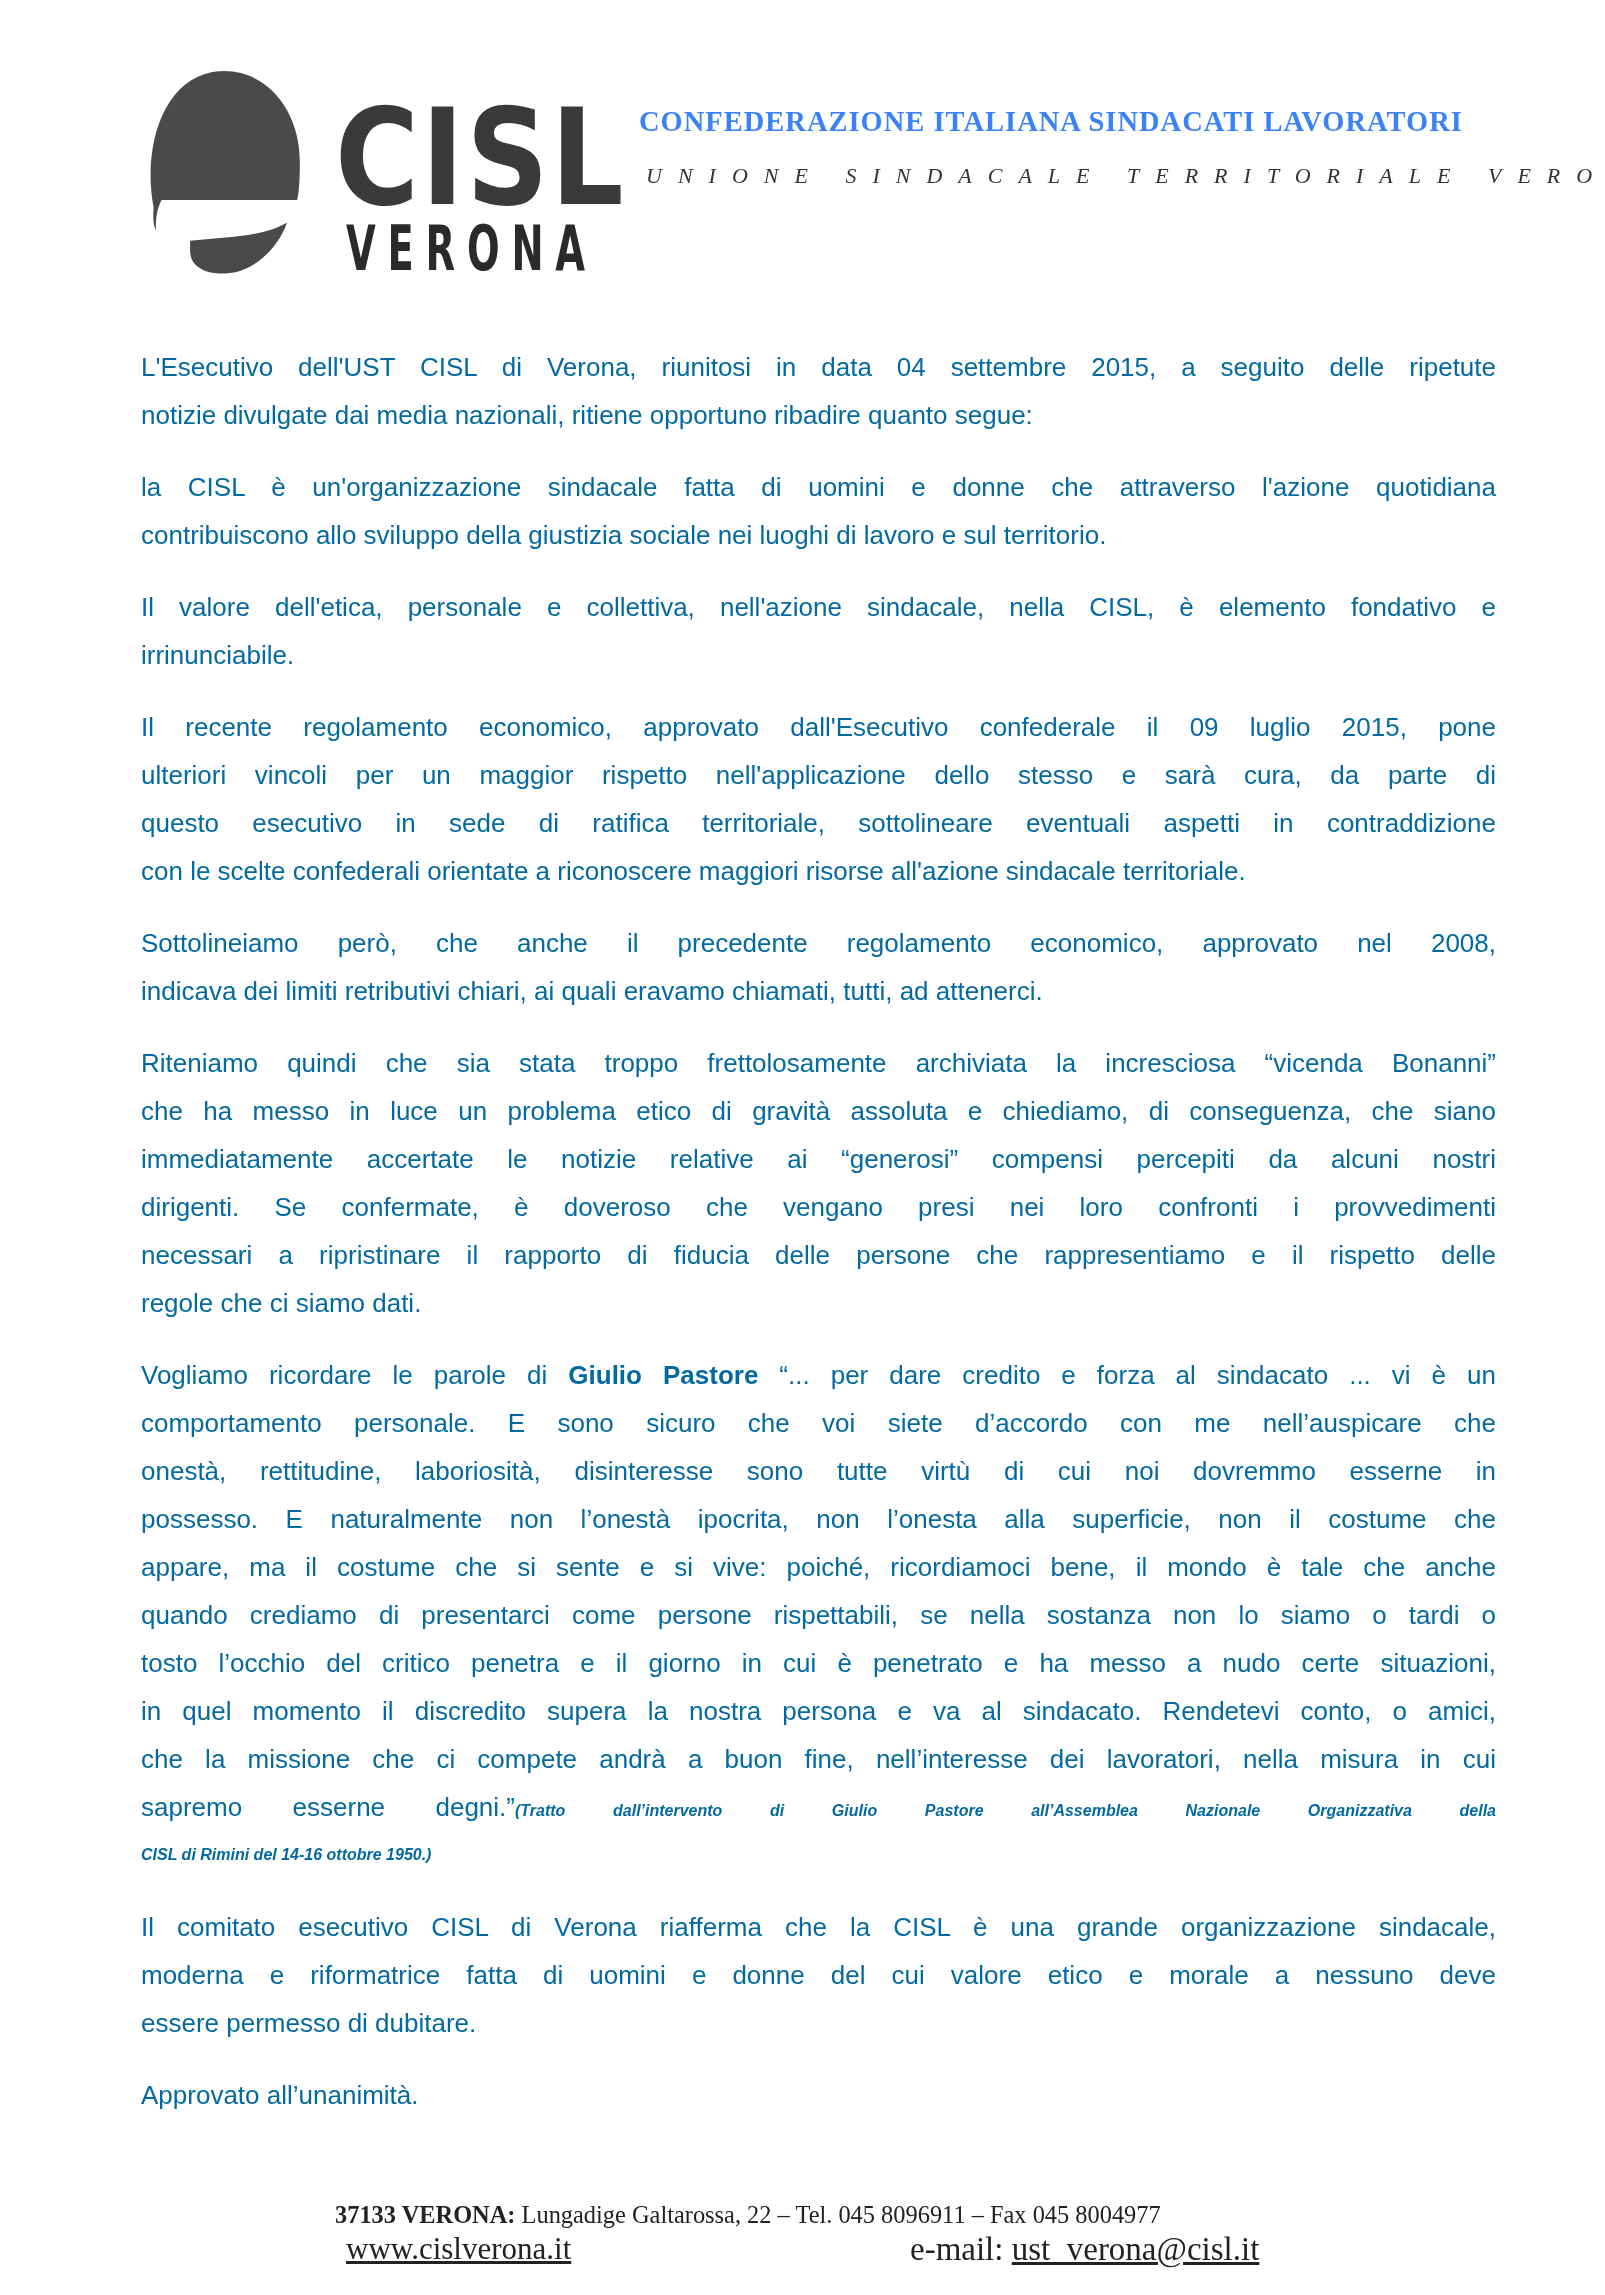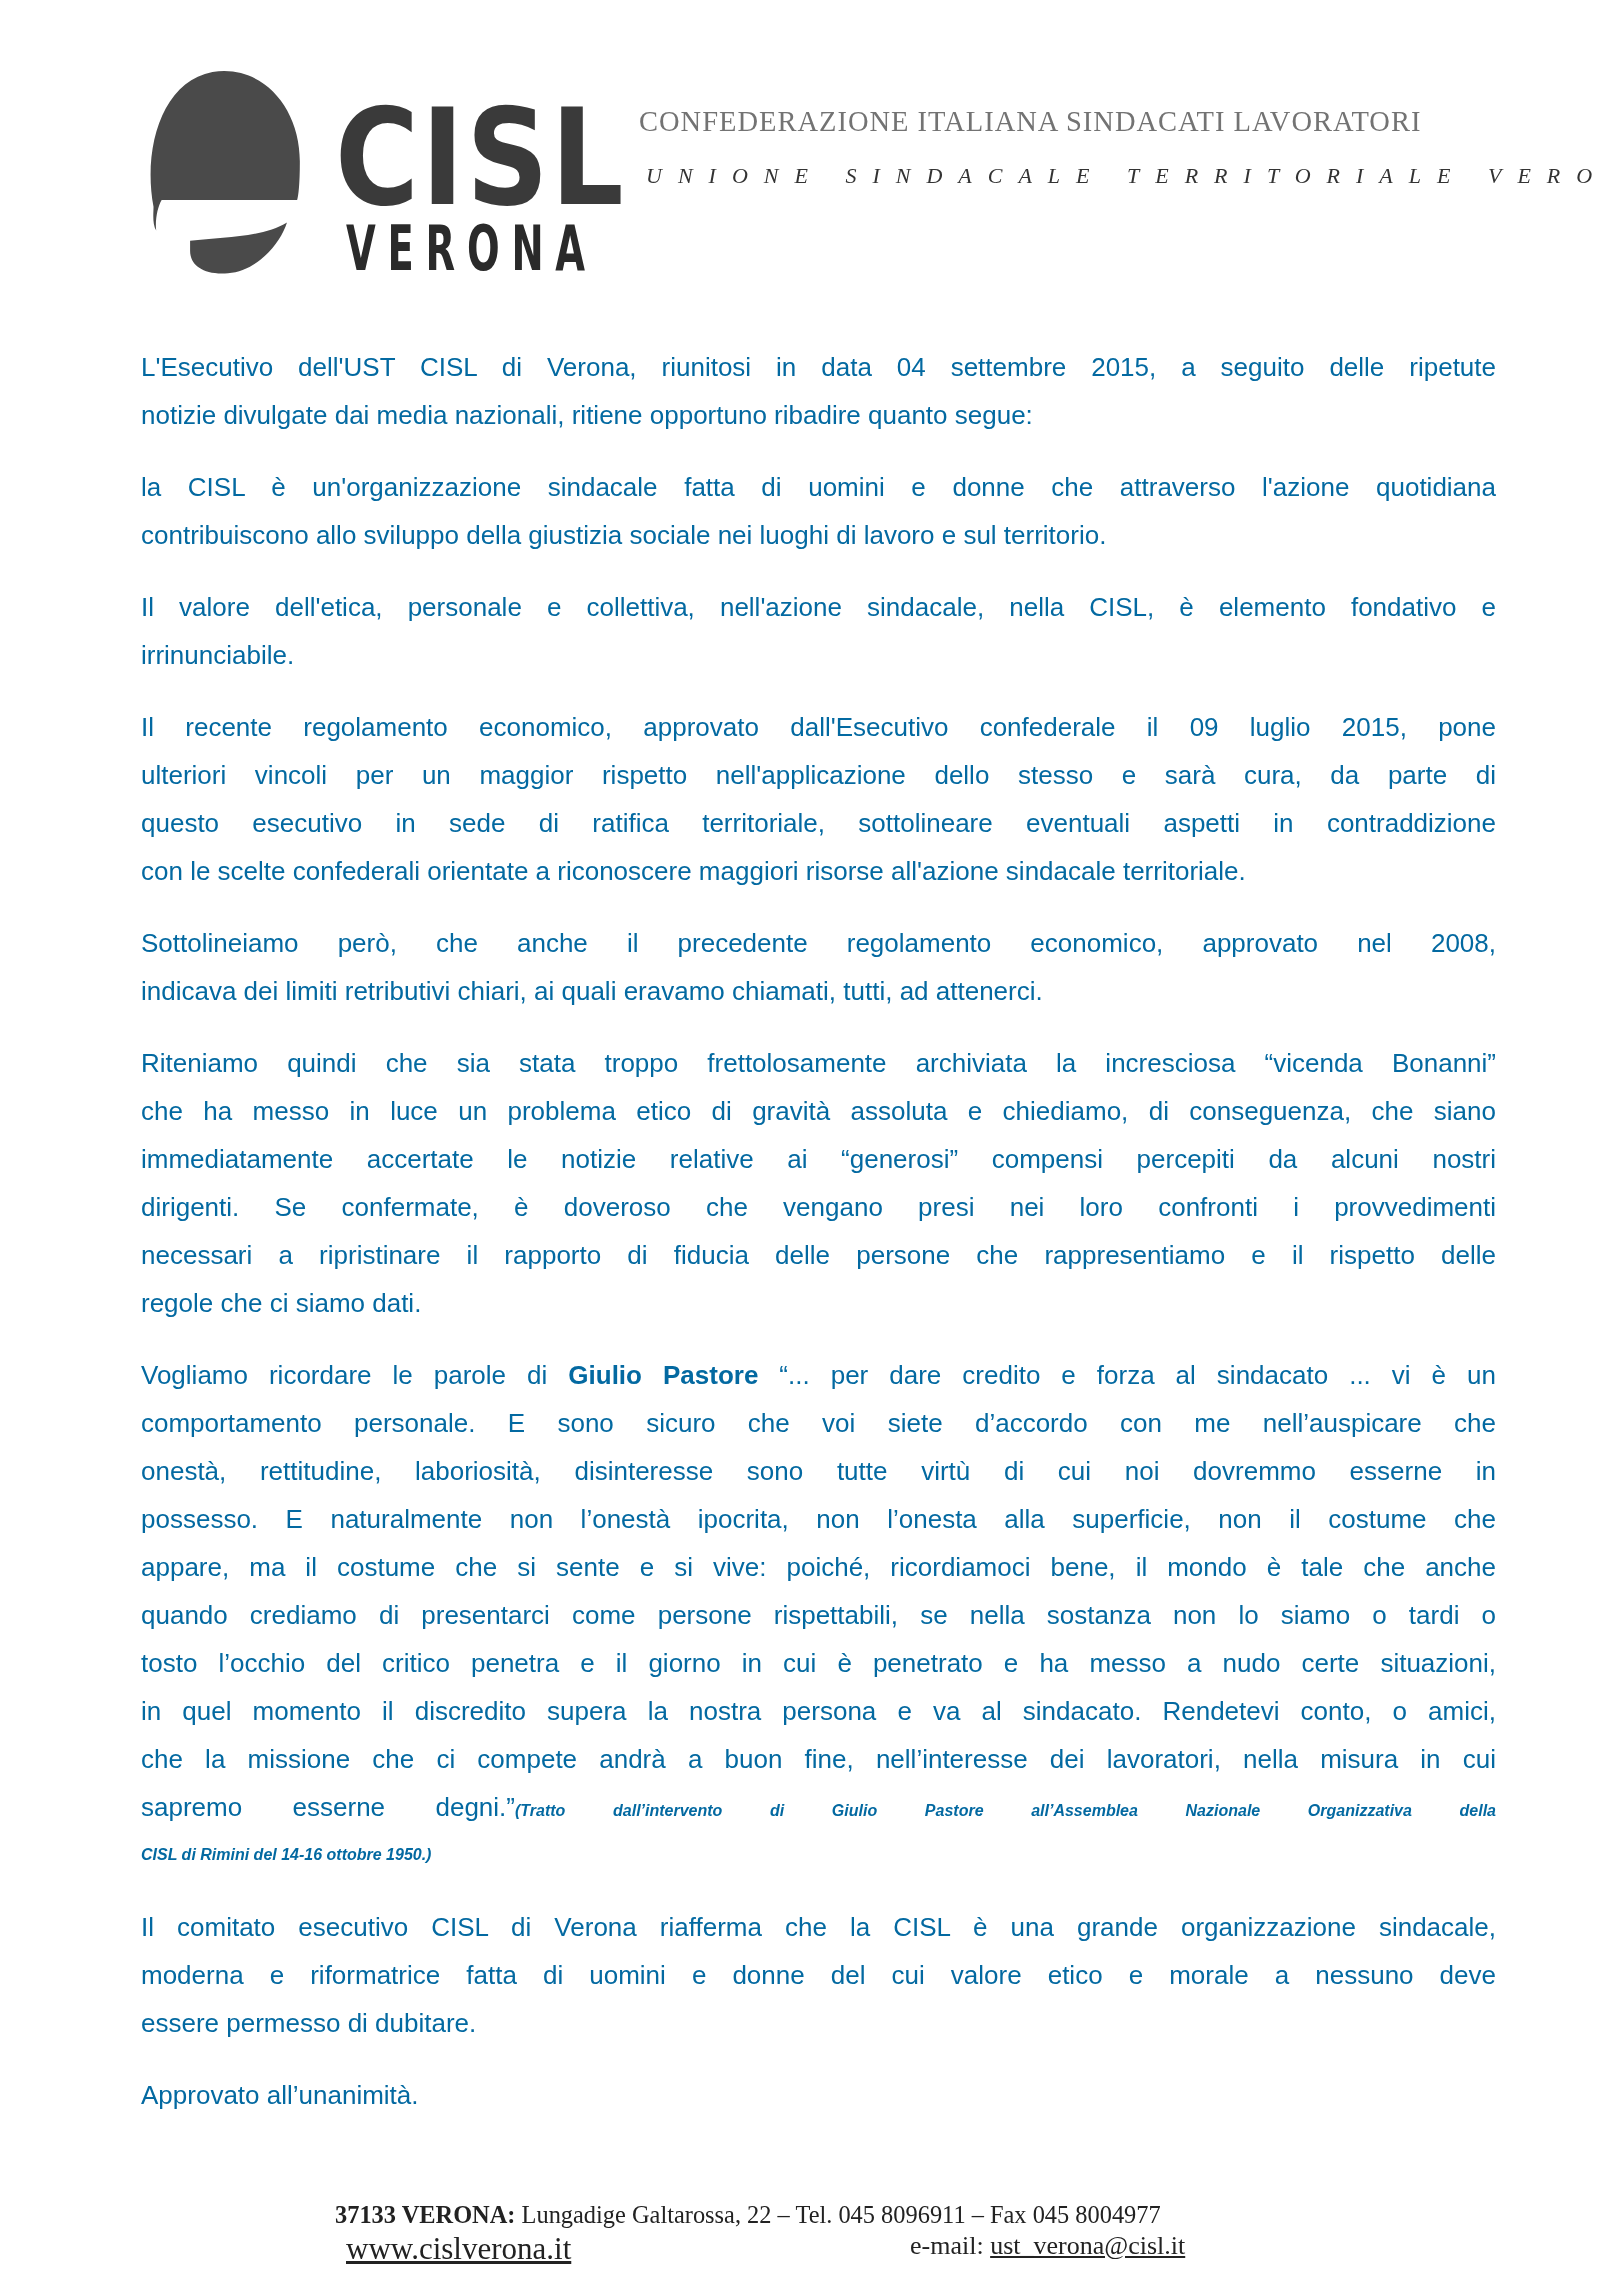--- a/index.html
+++ b/index.html
@@ -7,40 +7,40 @@
   .page { position: absolute; left: 0; top: 0; width: 1605px; height: 1904px; }
 
   
   .logo { position: absolute; left: 148px; top: 68px; width: 156px; height: 210px; }
   .logo svg { width: 100%; height: 100%; }
   .brand-cisl { position: absolute; left: 335px; top: 92px; font-family: "DejaVu Sans", sans-serif; font-weight: bold;
     font-size: 133px; line-height: 133px; letter-spacing: 2.7px; color: #3a3a3a; transform: scaleX(0.86); transform-origin: left top; }
   .brand-verona { position: absolute; left: 346px; top: 218px; font-family: "DejaVu Sans", sans-serif; font-weight: bold;
     font-size: 62px; line-height: 62px; letter-spacing: 19px; color: #2a2a2a; transform: scaleX(0.62); transform-origin: left top; }
   .head-title { position: absolute; left: 639px; top: 106px; font-family: "Liberation Serif", serif; font-size: 28.5px;
-    letter-spacing: 1px; color: #737373; white-space: nowrap; }
+    letter-spacing: 1px; color: #3b82f6; white-space: nowrap; font-weight: bold; }
   .head-sub { position: absolute; left: 646px; top: 163px; font-family: "Liberation Serif", serif; font-style: italic;
     font-size: 22px; letter-spacing: 16px; color: #333; white-space: nowrap; }
 
   
   .body { position: absolute; left: 141px; top: 343px; width: 1355px;
     font-family: "Liberation Sans", sans-serif; font-size: 26px; color: #0369a1; }
   .para { margin: 0 0 24px 0; }
   .line { display: block; height: 48px; line-height: 48px; white-space: nowrap; overflow: visible;
     text-align: justify; text-align-last: justify; }
   .line.last { text-align-last: left; }
   .bold { font-weight: bold; }
   .cite { font-style: italic; font-weight: bold; font-size: 16px; }
 
   
   .footer { position: absolute; left: 0; top: 2201px; width: 1605px; font-family: "Liberation Serif", serif; color: #222; }
   .foot-line1 { position: absolute; left: 335px; top: 0; font-size: 24.4px; white-space: nowrap; }
   .foot-line1 b { font-weight: bold; }
   .foot-web { position: absolute; left: 346px; top: 30px; font-size: 31px; text-decoration: underline; color: #222; }
-  .foot-mail { position: absolute; left: 910px; top: 30px; font-size: 26px; white-space: nowrap; }
+  .foot-mail { position: absolute; left: 910px; top: 30px; font-size: 33px; white-space: nowrap; }
   .foot-mail a { color: #222; text-decoration: underline; }
 </style>
 </head>
 <body>
 
 <div class="page">
 
   <div class="logo">
     <svg viewBox="0 0 230 310" xmlns="http://www.w3.org/2000/svg">
       <path d="M8 205 C-8 120 20 20 95 6 C170 -6 225 60 224 140 C224 170 222 190 220 195 L20 195 C14 205 10 225 12 240 C6 230 8 215 8 205 Z" fill="#4a4a4a"></path>

